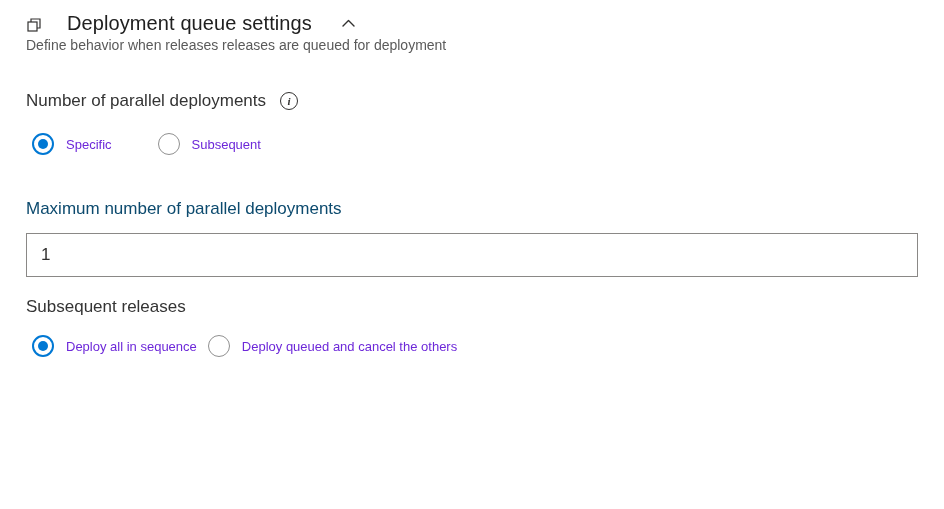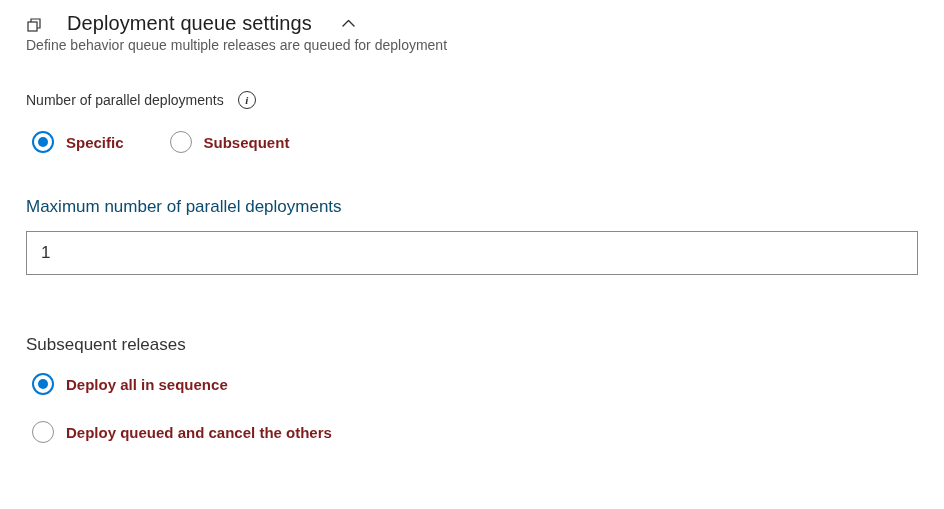--- a/index.html
+++ b/index.html
@@ -45,21 +45,21 @@
       color: #5a5a5a;
       margin-bottom: 38px;
     }
     .field-label-row {
       display: flex;
       align-items: center;
       gap: 14px;
       margin-bottom: 22px;
     }
     .field-label {
-      font-size: 14px;
+      font-size: 17px;
       color: #343434;
       font-weight: 400;
     }
     .info-icon {
       display: inline-flex;
       align-items: center;
       justify-content: center;
       width: 18px;
       height: 18px;
       border: 1.2px solid #323130;
@@ -98,53 +98,52 @@
     .radio-circle.unselected {
       border: 1.5px solid #909090;
     }
     .radio-dot {
       width: 10px;
       height: 10px;
       border-radius: 50%;
       background: #0078d4;
     }
     .radio-label {
-      font-size: 15px;
-      color: #7f1d1d;
-      font-weight: bold;
+      font-size: 13px;
+      color: #6d28d9;
     }
     .max-label {
       font-size: 17px;
       color: #0c4a6e;
       margin-bottom: 14px;
     }
     .text-input {
       width: 100%;
       max-width: 892px;
       height: 44px;
       border: 1px solid #8a8886;
       padding: 0 14px;
       font-size: 17px;
       font-family: inherit;
       color: #323130;
       outline: none;
       background: #fff;
     }
     .sub-section {
-      margin-top: 60px;
+      margin-top: 20px;
     }
     .sub-label {
       font-size: 17px;
       color: #343434;
       margin-bottom: 18px;
     }
     .radio-stack {
       display: flex;
-      flex-direction: column;
-      gap: 26px;
+      flex-direction: row;
+      gap: 11px;
       margin-left: 6px;
     }
   </style>
 </head>
 <body>
 
 
 
 <div class="section-header">
   <span class="queue-icon">
@@ -153,21 +152,21 @@
       <polyline points="4,6 4,3 13,3 13,12 10,12"></polyline>
     </svg>
   </span>
   <span class="section-title">Deployment queue settings</span>
   <span class="chevron">
     <svg width="15" height="15" viewBox="0 0 15 15" fill="none" stroke="currentColor" stroke-width="1.4" stroke-linecap="round" stroke-linejoin="round">
       <polyline points="2,10 7.5,4.5 13,10"></polyline>
     </svg>
   </span>
 </div>
-<div class="section-subtitle">Define behavior queue multiple releases are queued for deployment</div>
+<div class="section-subtitle">Define behavior when releases releases are queued for deployment</div>
 
 <div class="field-label-row">
   <span class="field-label">Number of parallel deployments</span>
   <span class="info-icon">i</span>
 </div>
 
 <div class="radio-row">
   <div class="radio-item">
     <span class="radio-circle selected">
       <span class="radio-dot"></span>

